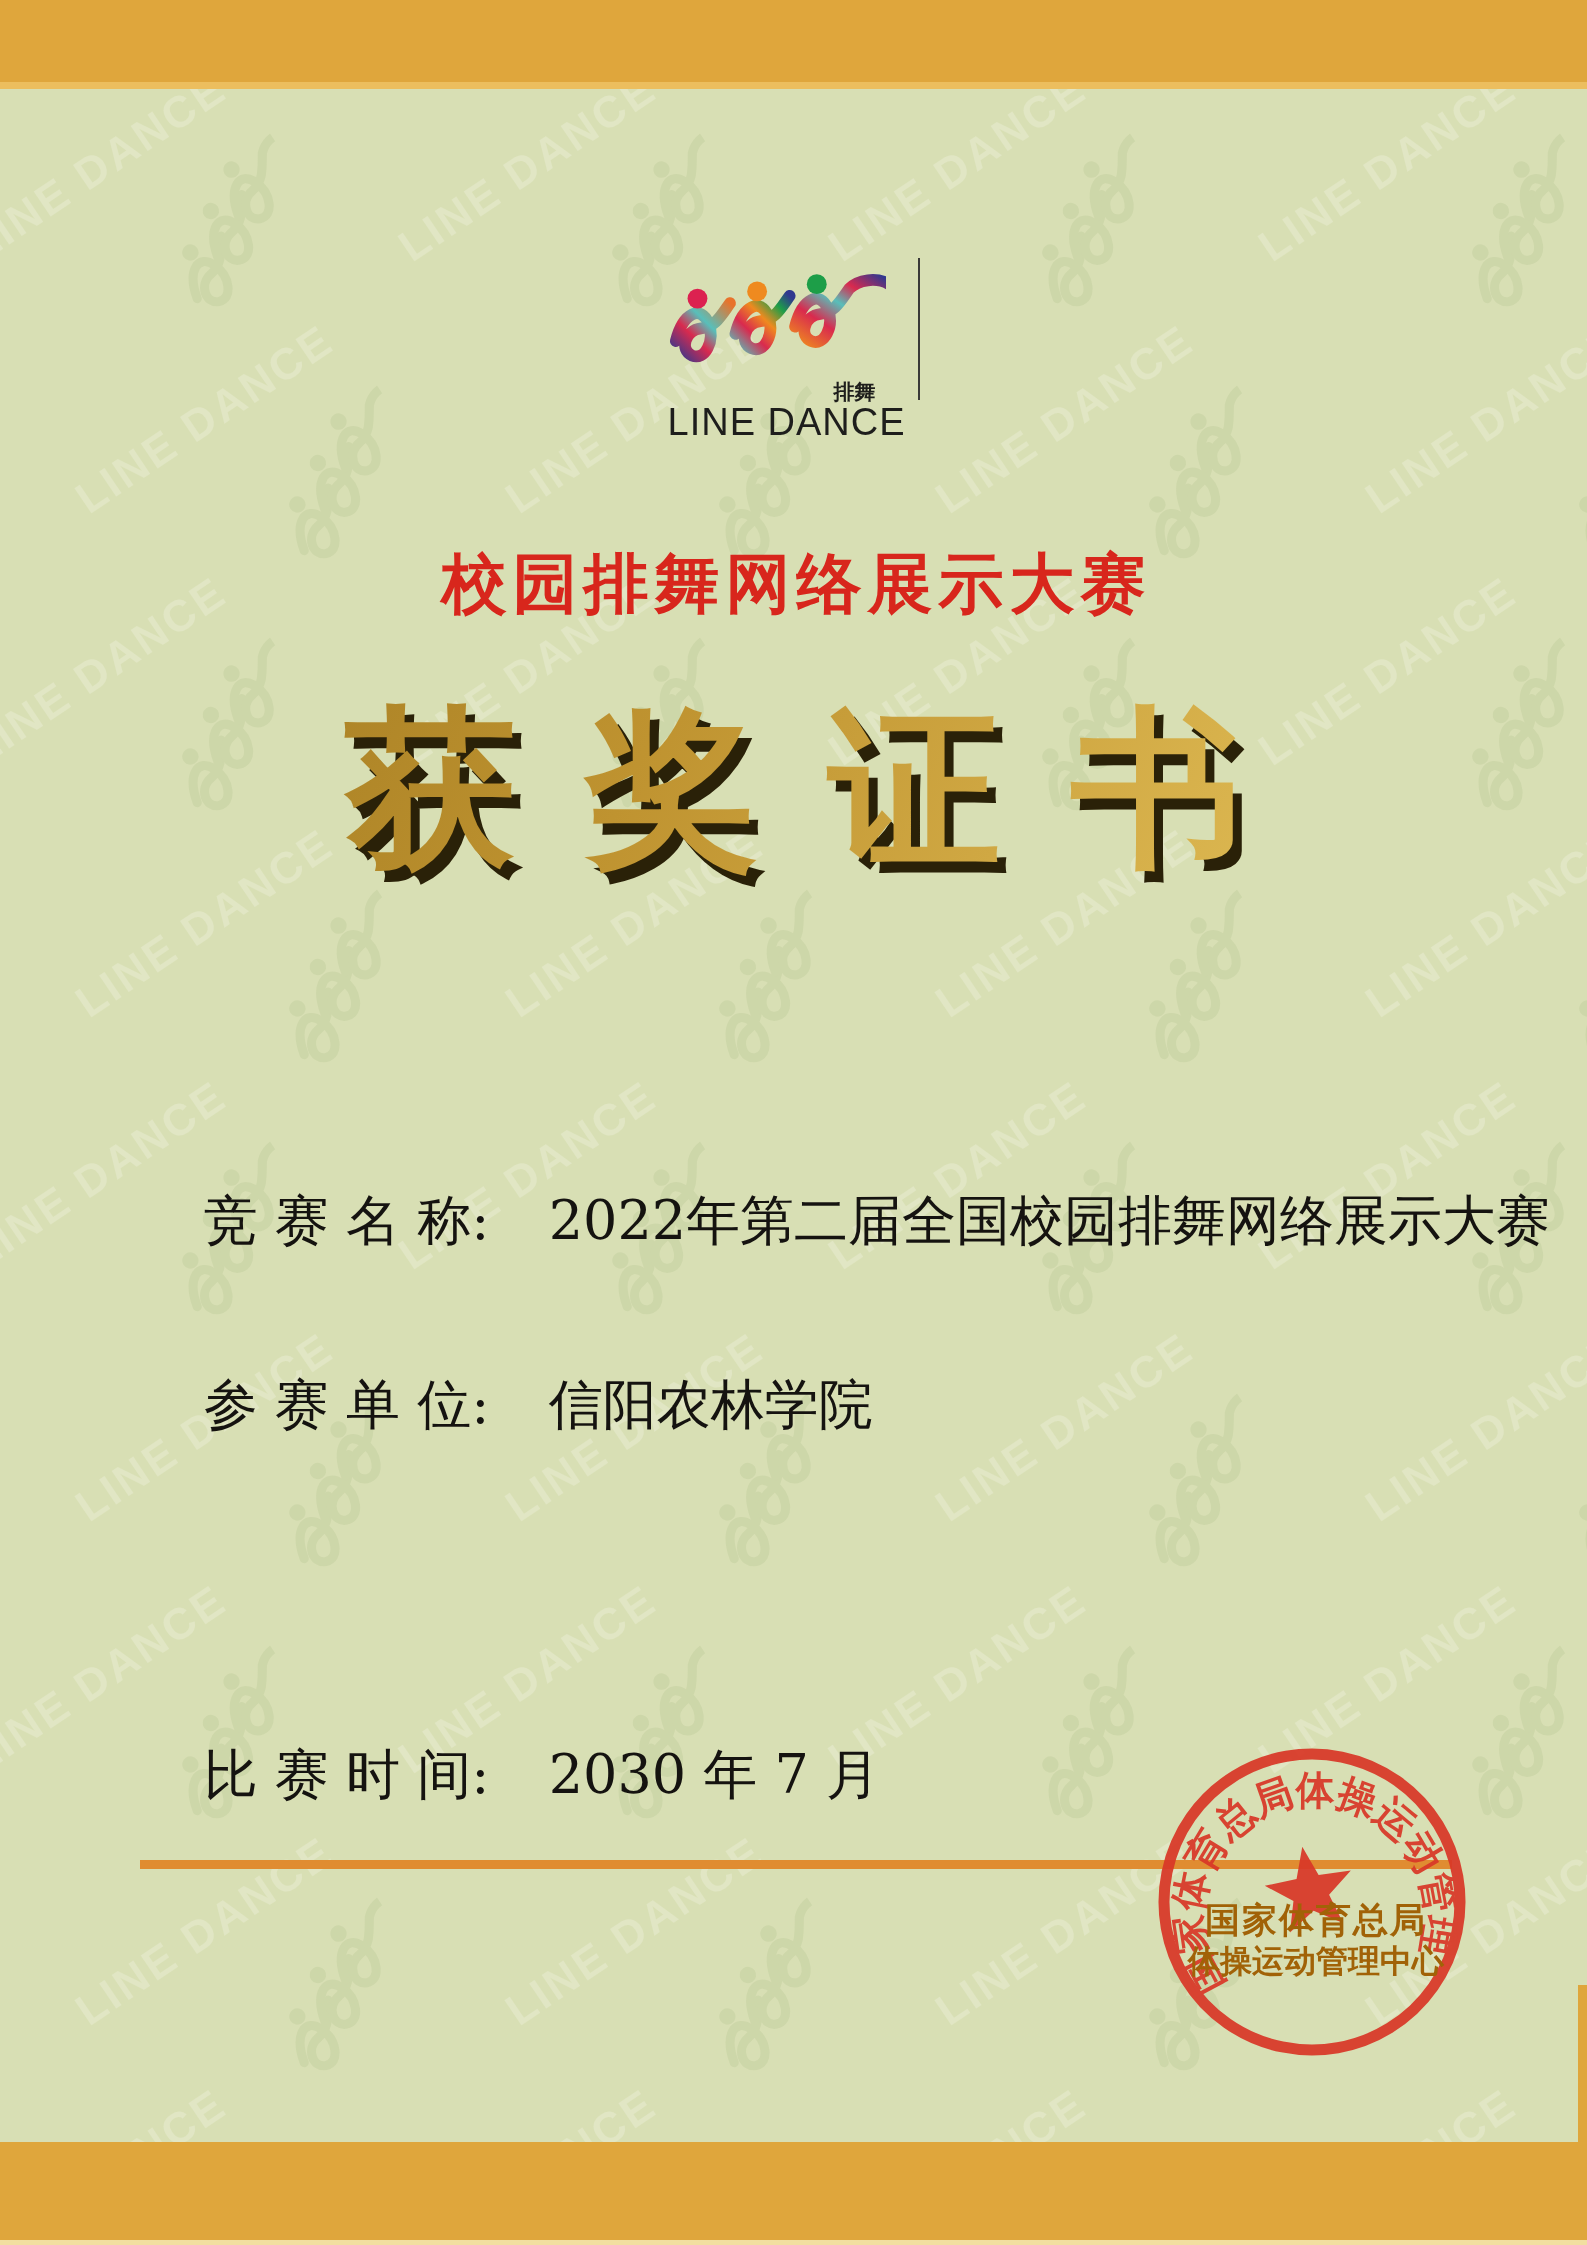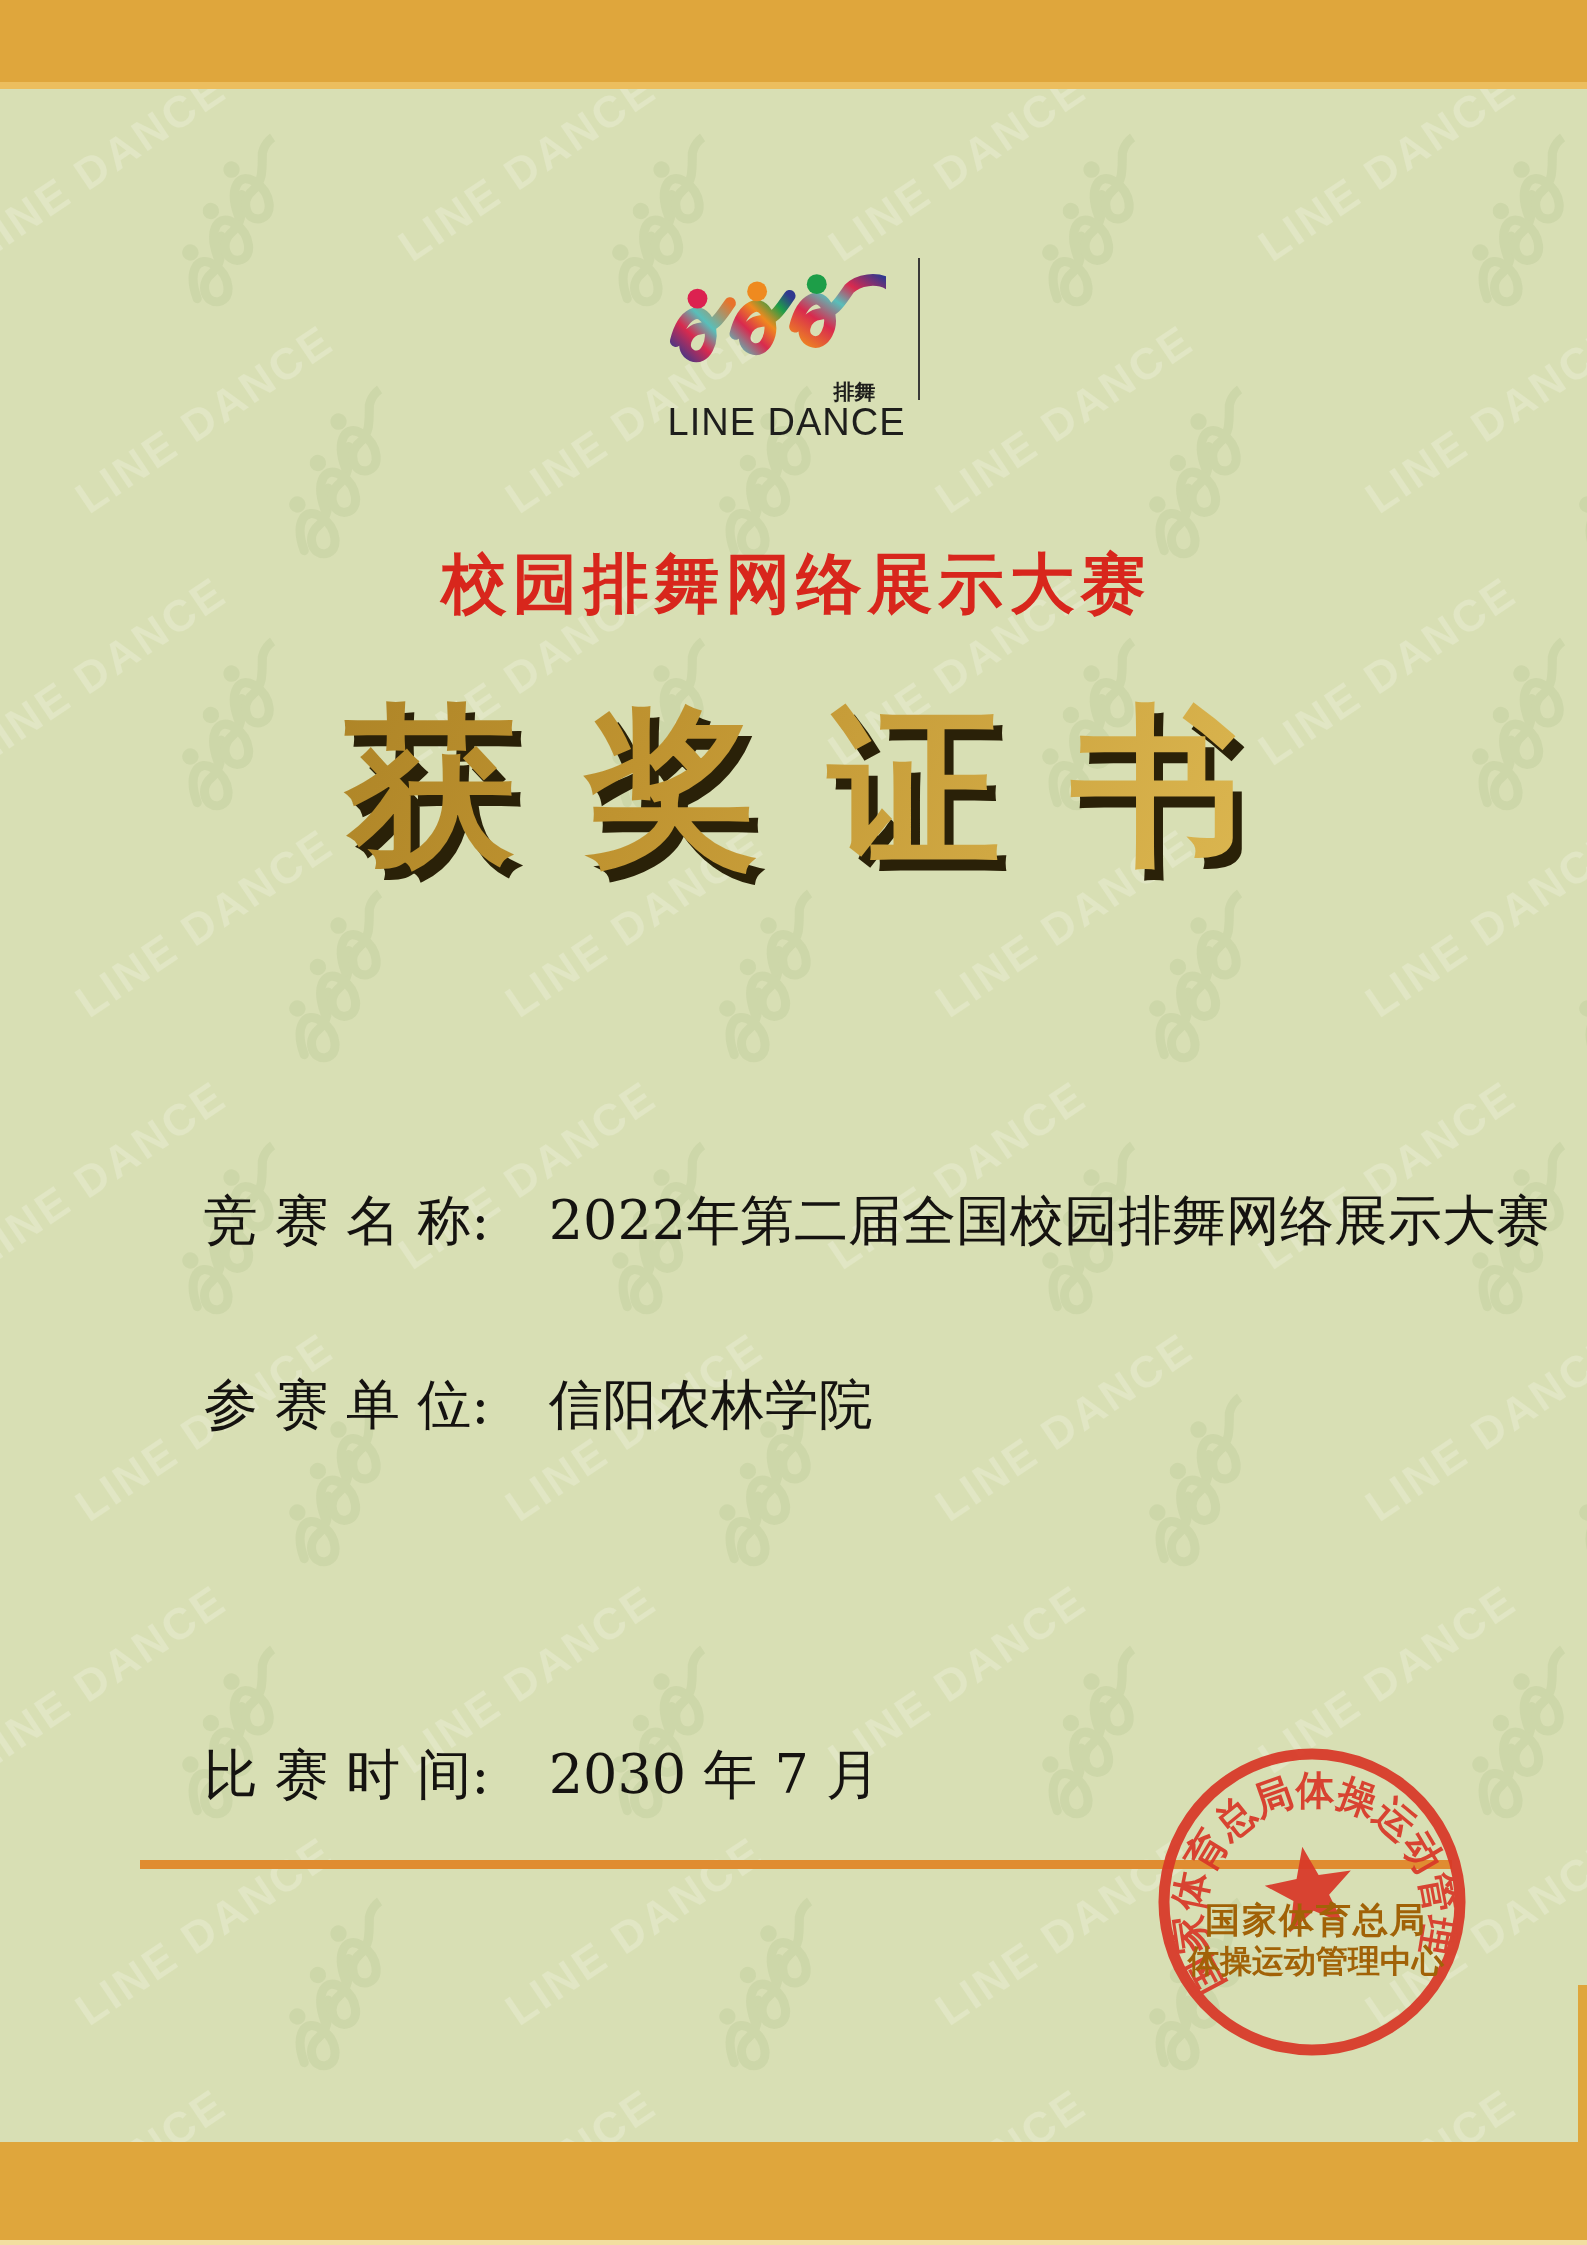--- a/index.html
+++ b/index.html
@@ -32,21 +32,21 @@
   .dc-cn{font-family:"Liberation Sans",sans-serif;font-weight:700;font-size:27px;
          letter-spacing:2px;color:#2a67b0;line-height:1.1;}
   .dc-en{font-family:"Liberation Sans",sans-serif;font-weight:700;font-size:16px;
          color:#3aa34c;line-height:1.2;margin-bottom:2px;}
   
   .comp-title{position:absolute;left:0;right:0;top:540px;text-align:center;z-index:3;
               font-family:"Liberation Sans",sans-serif;font-weight:800;font-size:65px;
               letter-spacing:6px;text-indent:6px;color:#d8261c;}
   .cert-title{position:absolute;left:0;right:0;top:698px;height:190px;text-align:center;z-index:3;
               font-size:172px;font-weight:700;letter-spacing:70px;text-indent:70px;line-height:1.05;
-              font-family:Liberation Serif, serif;}
+              font-family:Liberation Sans, sans-serif;}
   .cert-layer{position:absolute;left:0;right:0;top:0;}
   .cert-shadow{color:#2a2108;transform:translate(9px,11px);}
   .cert-face{color:#bd9132;}
   @supports (-webkit-background-clip: text){
     .cert-face{background:linear-gradient(115deg,#a17a20 5%,#bf9330 40%,#d8b24c 75%,#e6c65f);
                -webkit-background-clip:text;background-clip:text;color:transparent;}
   }
   
   .field{position:absolute;left:135px;z-index:3;font-size:54px;color:#151310;
          white-space:pre;line-height:1.15;}

